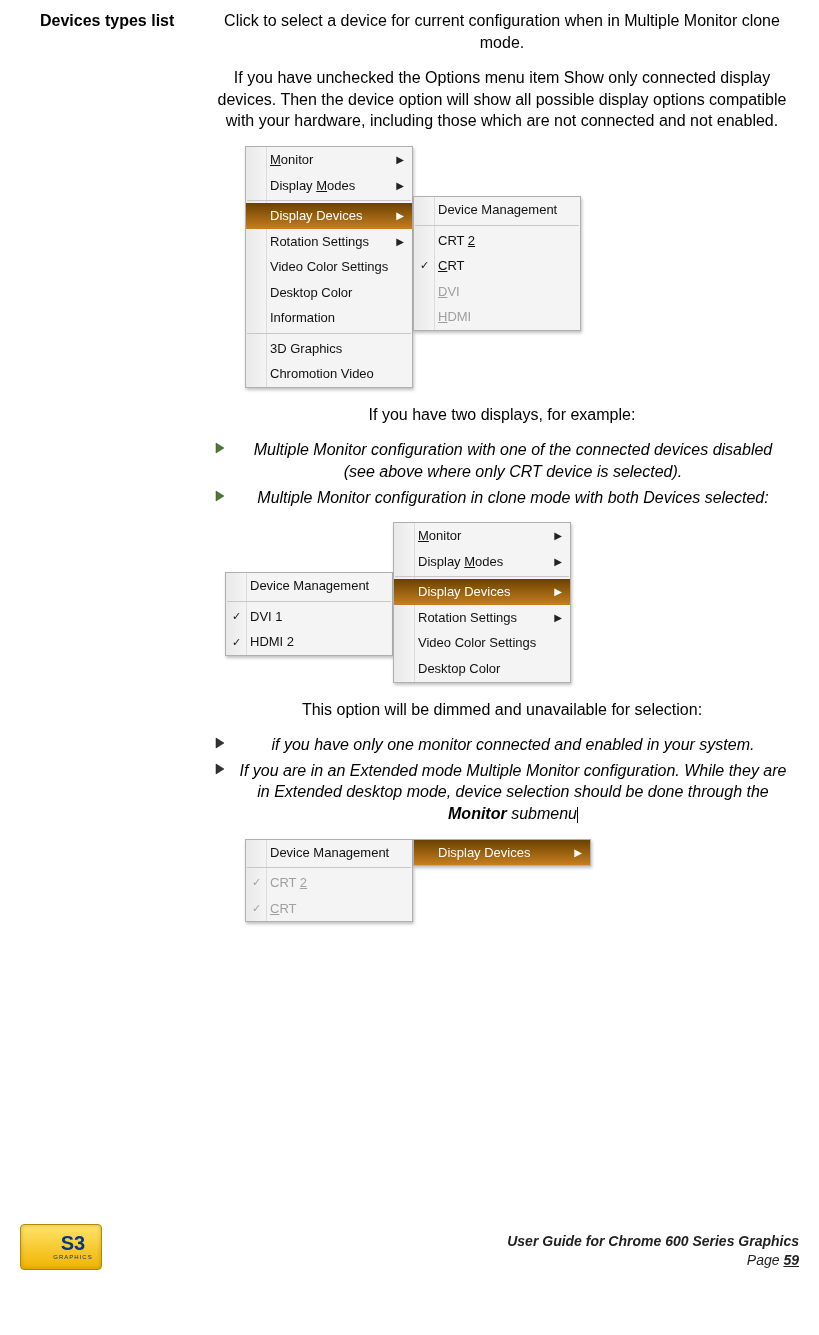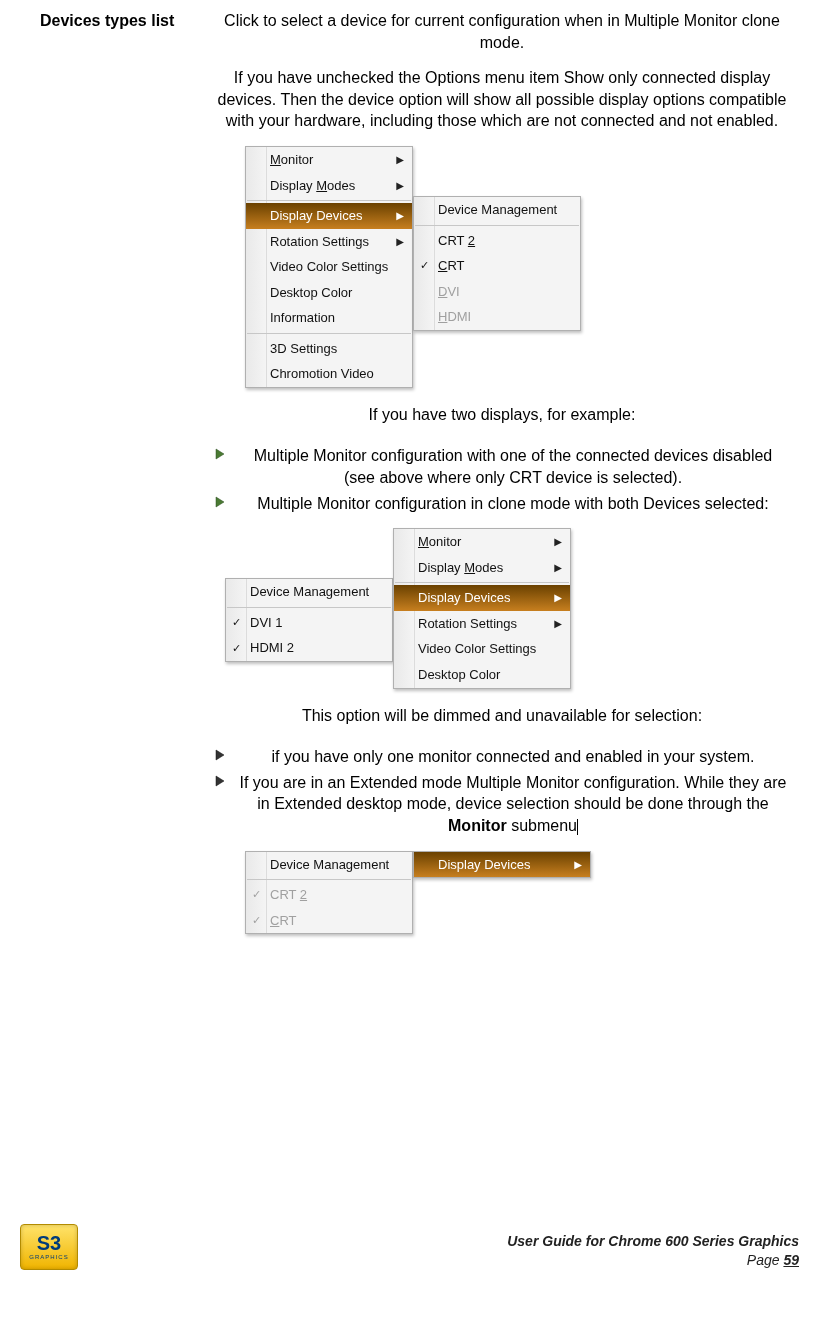--- a/index.html
+++ b/index.html
@@ -31,21 +31,22 @@
     flex: 1;
     padding-right: 10px;
     text-align: center;
   }
   .para {
     margin-bottom: 14px;
   }
   ul.bullets {
     list-style: none;
     padding-left: 0;
-    margin: 20px 0 14px 0;
+    margin: 8px 0 14px 0;
+    font-style: italic;
   }
   ul.bullets > li {
     display: flex;
     align-items: flex-start;
     margin-bottom: 4px;
   }
   ul.bullets > li .arrow {
     width: 22px;
     flex-shrink: 0;
     line-height: 1;
@@ -134,20 +135,21 @@
     align-items: flex-end;
     justify-content: space-between;
   }
   .logo {
     width: 56px; height: 44px;
     background: linear-gradient(#ffe36a,#f0b400);
     border: 1px solid #b38b00;
     border-radius: 4px;
     display:flex;flex-direction:column;align-items:center;justify-content:center;
     box-shadow: inset 0 0 4px rgba(0,0,0,0.2);
+    padding-left: 24px;
   }
   .logo .m { font-weight:bold; color:#003a7a; font-size:20px; line-height:1; }
   .logo .s { font-size:6px; color:#003a7a; letter-spacing:1px; }
   .footer-text {
     text-align: right;
     font-style: italic;
     font-size: 14px;
     color: #222;
     line-height: 1.35;
   }
@@ -190,21 +192,21 @@
                 <span class="lbl">Video Color Settings</span>
               </div>
             <div class="mitem">
                 <span class="lbl">Desktop Color</span>
               </div>
             <div class="mitem">
                 <span class="lbl">Information</span>
               </div>
             <div class="msep"></div>
             <div class="mitem">
-                <span class="lbl">3D Settings</span>
+                <span class="lbl">3D Graphics</span>
               </div>
             <div class="mitem">
                 <span class="lbl">Chromotion Video</span>
               </div>
           </div>
           <div class="menu-col" style="width:168px; align-self:flex-start; margin-top:50px;">
             <div class="iconstrip"></div>
             <div class="mitem">
                 <span class="lbl">Device Management</span>
               </div>

